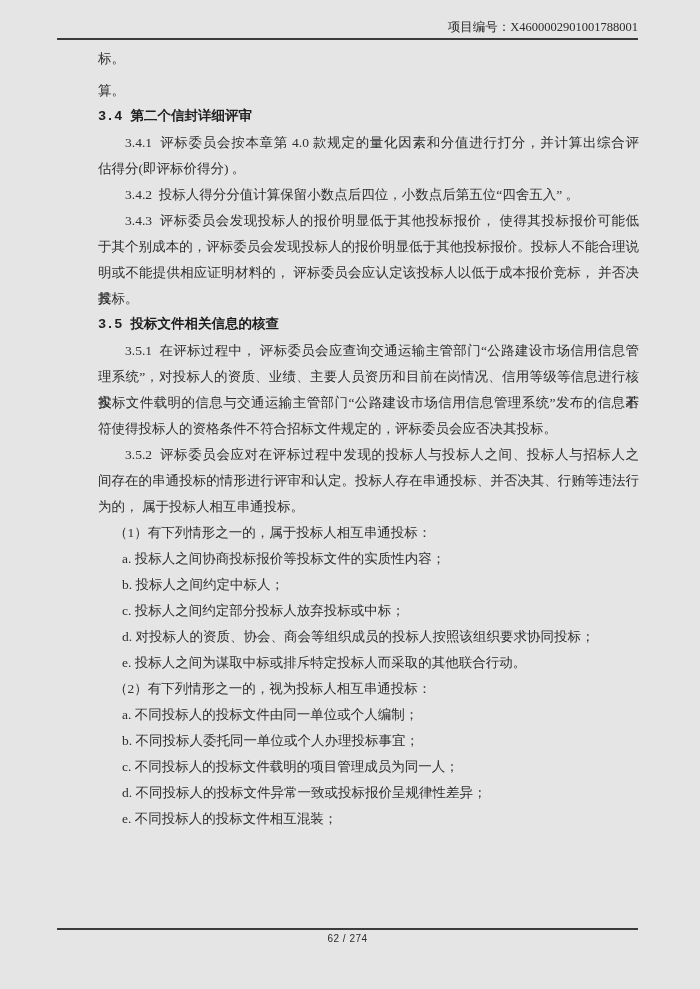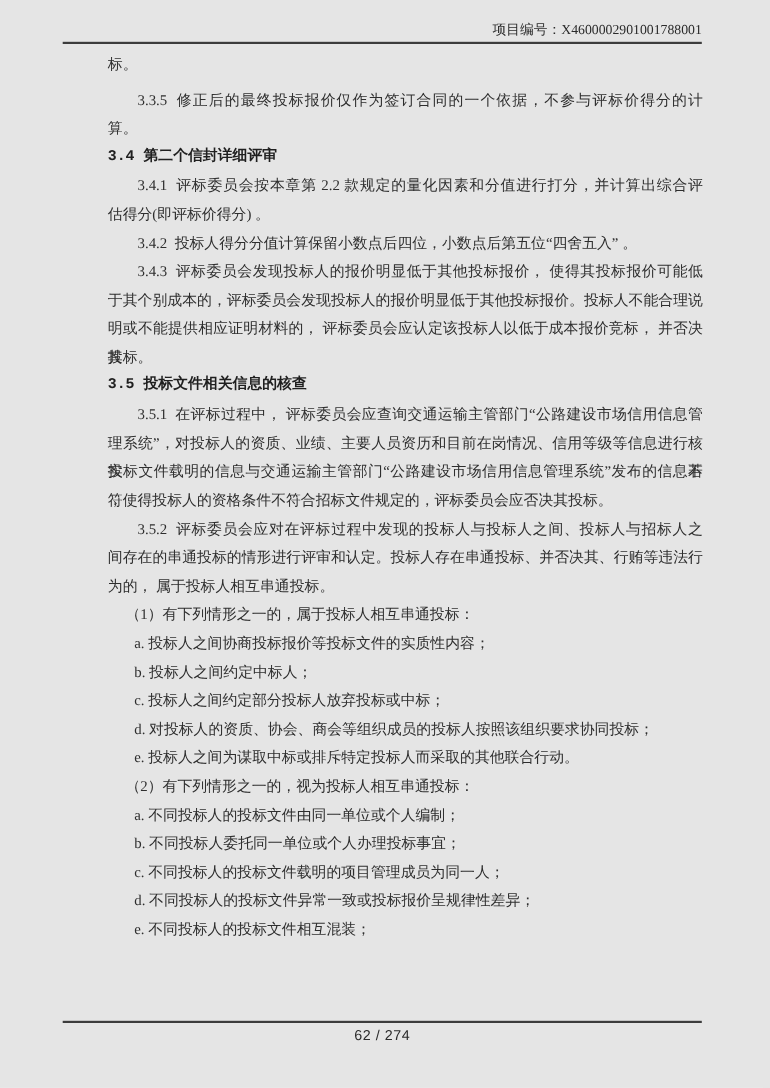--- a/index.html
+++ b/index.html
@@ -73,46 +73,45 @@
     height: 1.5px;
     background: #3c3c3c;
   }
   .footer-text {
     position: absolute;
     top: 933px;
     left: 57px;
     width: 581px;
     text-align: center;
     font-family: "Liberation Sans", "DejaVu Sans", sans-serif;
-    font-size: 13px;
+    font-size: 10px;
     color: #2b2b2b;
     letter-spacing: 0.5px;
   }
 </style>
 </head>
 <body>
 
 <div class="page">
 
   <div class="header-text">项目编号：X4600002901001788001</div>
   <div class="header-rule"></div>
 
   <div class="doc-body" id="doc-body">
       <div class="block body">
         <div class="line ind-0">标。</div>
       </div>
       <div class="block body spaced">
-        <div class="line ind-3 fill">3.3.5  修正后的最终投标报价仅作为签订合同的一个依据，不参与评标价得分的计</div>
         <div class="line ind-0">算。</div>
       </div>
       <div class="block heading">
         <div class="line ind-0">3.4 第二个信封详细评审</div>
       </div>
       <div class="block body">
-        <div class="line ind-3 fill">3.4.1  评标委员会按本章第 2.2 款规定的量化因素和分值进行打分，并计算出综合评</div>
+        <div class="line ind-3 fill">3.4.1  评标委员会按本章第 4.0 款规定的量化因素和分值进行打分，并计算出综合评</div>
         <div class="line ind-0">估得分(即评标价得分) 。</div>
       </div>
       <div class="block body">
         <div class="line ind-3">3.4.2  投标人得分分值计算保留小数点后四位，小数点后第五位“四舍五入” 。</div>
       </div>
       <div class="block body">
         <div class="line ind-3 fill">3.4.3  评标委员会发现投标人的报价明显低于其他投标报价， 使得其投标报价可能低</div>
         <div class="line ind-0 fill">于其个别成本的，评标委员会发现投标人的报价明显低于其他投标报价。投标人不能合理说</div>
         <div class="line ind-0 fill">明或不能提供相应证明材料的， 评标委员会应认定该投标人以低于成本报价竞标， 并否决其</div>
         <div class="line ind-0">投标。</div>

